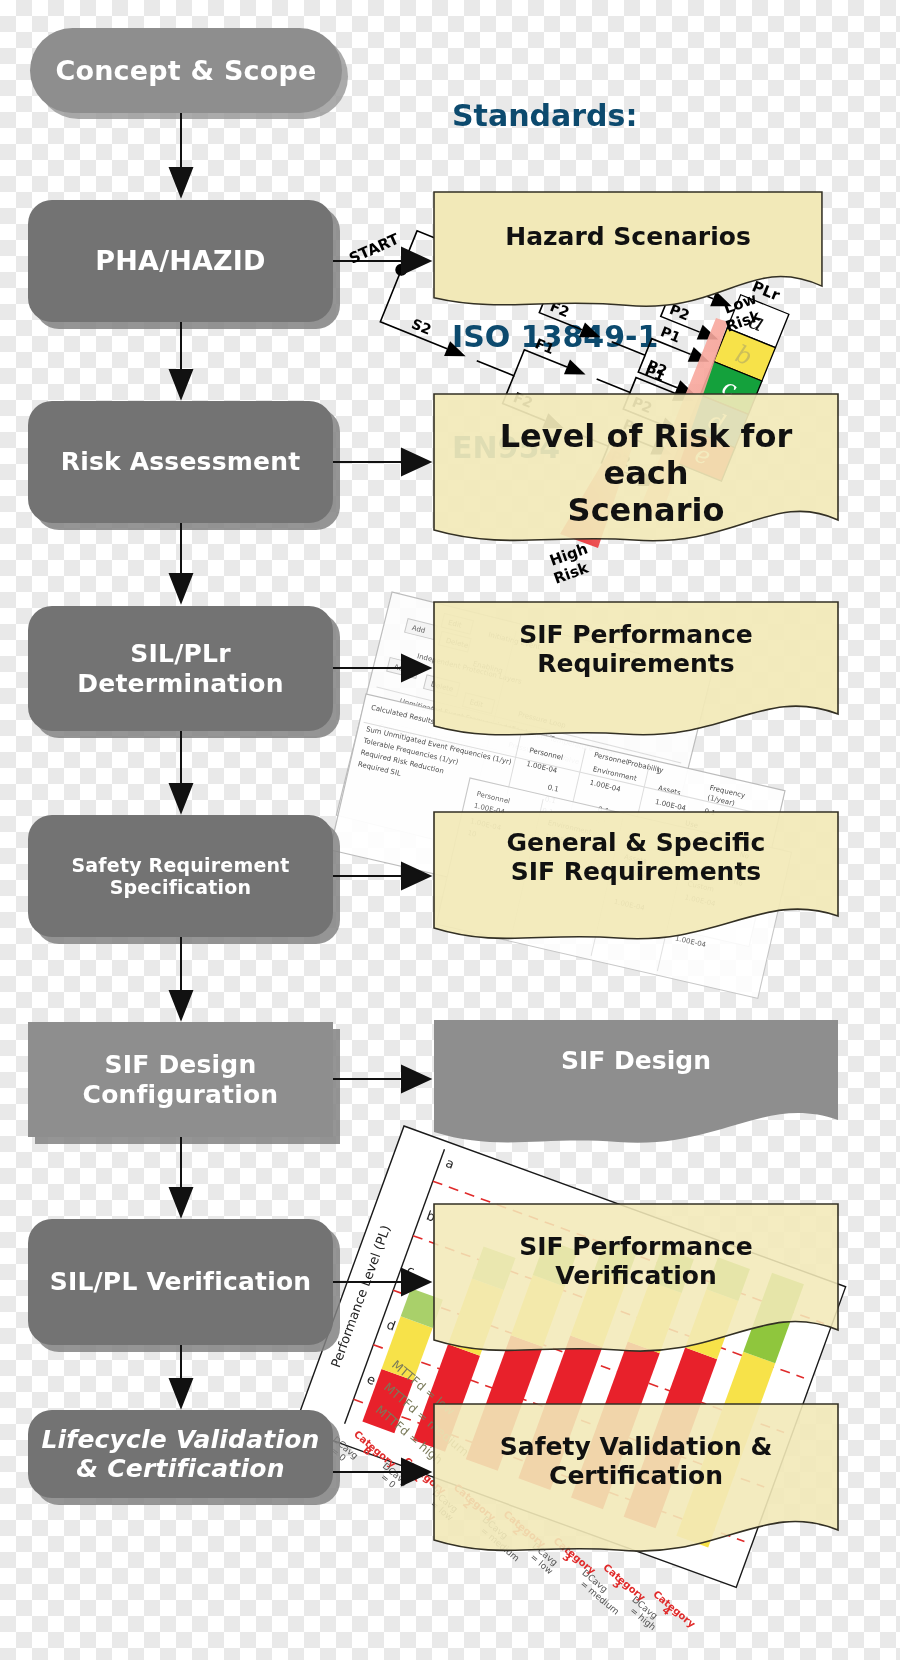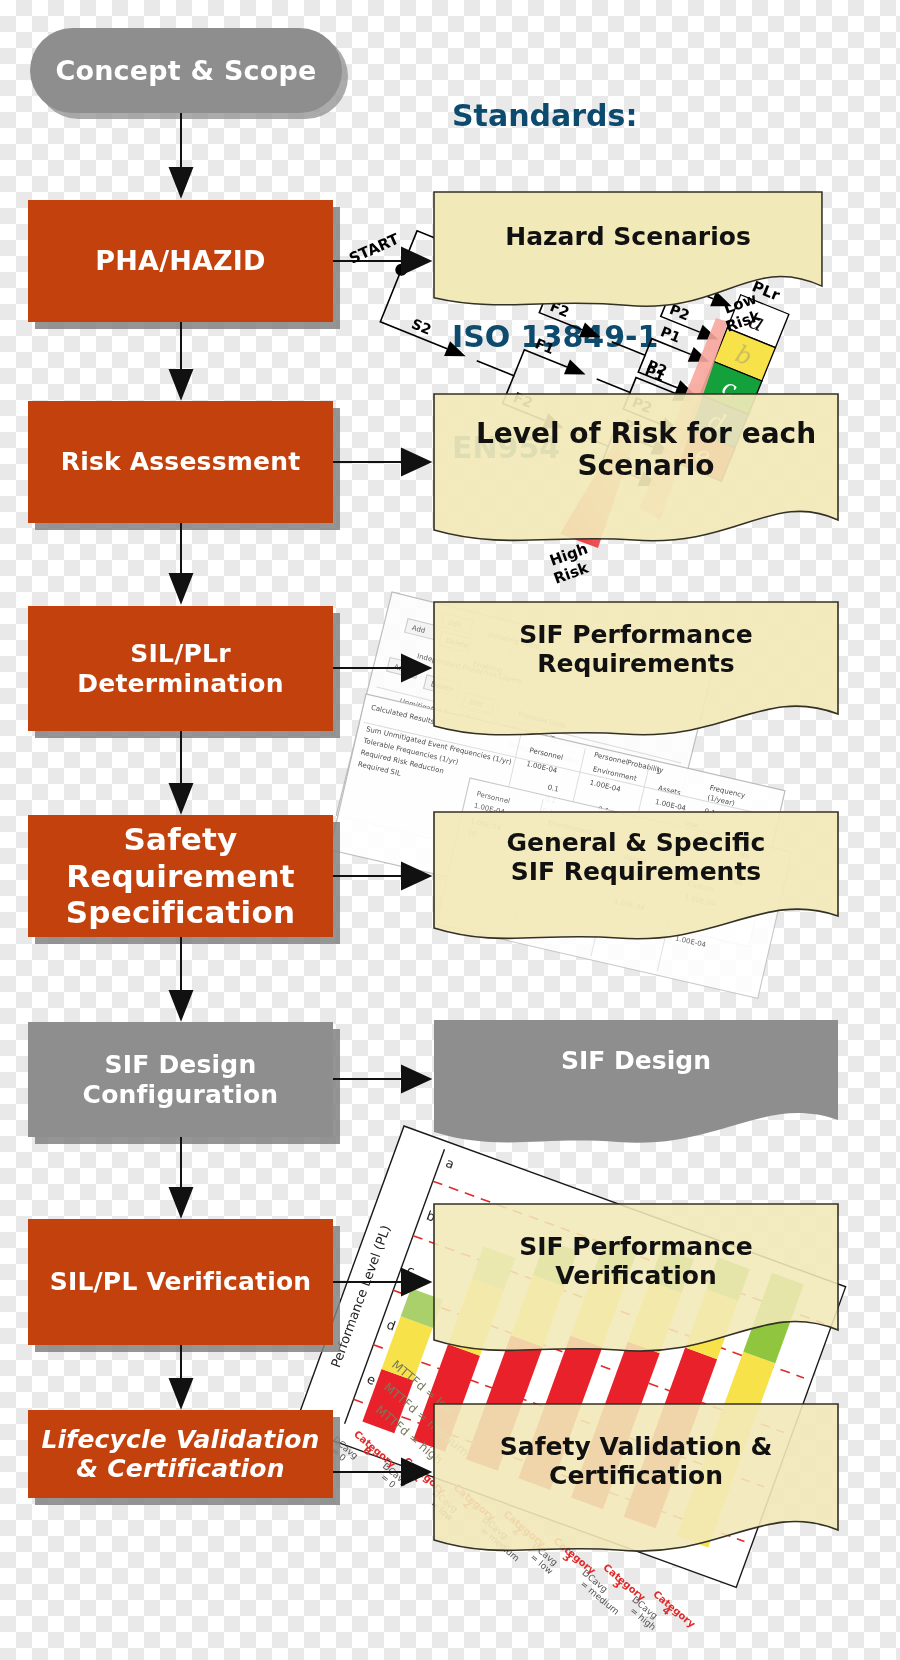--- a/index.html
+++ b/index.html
@@ -9,21 +9,21 @@
     background-color:#ffffff;
     background-image:
       linear-gradient(45deg,#e9e9e9 25%,transparent 25%,transparent 75%,#e9e9e9 75%,#e9e9e9),
       linear-gradient(45deg,#e9e9e9 25%,transparent 25%,transparent 75%,#e9e9e9 75%,#e9e9e9);
     background-size:32px 32px;
     background-position:0 0,16px 16px;
   }
   .stage{position:absolute;box-sizing:border-box;display:flex;align-items:center;justify-content:center;
          text-align:center;color:#ffffff;font-weight:bold;letter-spacing:.2px;line-height:1.18;
          box-shadow:7px 7px 0 rgba(130,130,130,.85);}
-  .stage.blue{background:#c2410c;}
+  .stage.blue{background:#737373;border-radius:24px;}
   .stage.grey{background:#8e8e8e;}
   .stage.pill{background:#8e8e8e;border-radius:999px;box-shadow:6px 6px 0 rgba(150,150,150,.8);}
   .panel{position:absolute;box-sizing:border-box;}
   .panel .paper{position:absolute;inset:0;}
   .panel .ptext{position:absolute;left:0;right:0;text-align:center;font-weight:bold;color:#111;
                 line-height:1.16;z-index:6;}
   .panel.greyp .ptext{color:#ffffff;}
   svg{display:block;overflow:visible;}
   .std{position:absolute;font-weight:bold;color:#0c4a6e;line-height:1.23;white-space:pre;}
   .flowsvg{position:absolute;left:0;top:0;width:900px;height:1660px;pointer-events:none;z-index:8;}
@@ -317,21 +317,21 @@
   <svg class="paper" viewBox="0 0 404 120" preserveAspectRatio="none">
     <path d="M0 0 H404 V98 C330 64 300 128 200 118 C120 110 70 126 0 110 Z" fill="#f2e9b8" stroke="#333024" stroke-width="1.6"></path>
   </svg>
   <div class="ptext" style="top:30px;font-size:25px;">Hazard Scenarios</div>
 </div>
 
 <div class="panel" style="left:434px;top:394px;width:404px;height:148px;">
   <svg class="paper" viewBox="0 0 404 148" preserveAspectRatio="none">
     <path d="M0 0 H404 V126 C340 96 300 154 200 146 C120 140 70 156 0 136 Z" fill="#f2e9b8" fill-opacity="0.92" stroke="#333024" stroke-width="1.6"></path>
   </svg>
-  <div class="ptext" style="top:24px;font-size:28px;white-space:pre-line;padding-left:20px;">Level of Risk for each
+  <div class="ptext" style="top:24px;font-size:32px;white-space:pre-line;padding-left:20px;">Level of Risk for each
 Scenario</div>
 </div>
 
 <div class="panel" style="left:434px;top:602px;width:404px;height:138px;">
   <svg class="paper" viewBox="0 0 404 138" preserveAspectRatio="none">
     <path d="M0 0 H404 V112 C330 84 290 140 190 132 C110 126 66 142 0 124 Z" fill="#f2e9b8" fill-opacity="0.93" stroke="#333024" stroke-width="1.6"></path>
   </svg>
   <div class="ptext" style="top:18px;font-size:25px;white-space:pre-line;">SIF Performance
 Requirements</div>
 </div>
@@ -377,21 +377,21 @@
 
 <div class="stage blue" style="left:28px;top:401px;width:305px;height:122px;font-size:25px;">
   <span>Risk Assessment</span>
 </div>
 
 <div class="stage blue" style="left:28px;top:606px;width:305px;height:125px;font-size:25px;white-space:pre-line;">
   <span>SIL/PLr
 Determination</span>
 </div>
 
-<div class="stage blue" style="left:28px;top:815px;width:305px;height:122px;font-size:31px;white-space:pre-line;">
+<div class="stage blue" style="left:28px;top:815px;width:305px;height:122px;font-size:19px;white-space:pre-line;">
   <span>Safety Requirement
 Specification</span>
 </div>
 
 <div class="stage grey" style="left:28px;top:1022px;width:305px;height:115px;font-size:25px;white-space:pre-line;">
   <span>SIF Design
 Configuration</span>
 </div>
 
 <div class="stage blue" style="left:28px;top:1219px;width:305px;height:126px;font-size:25px;">

